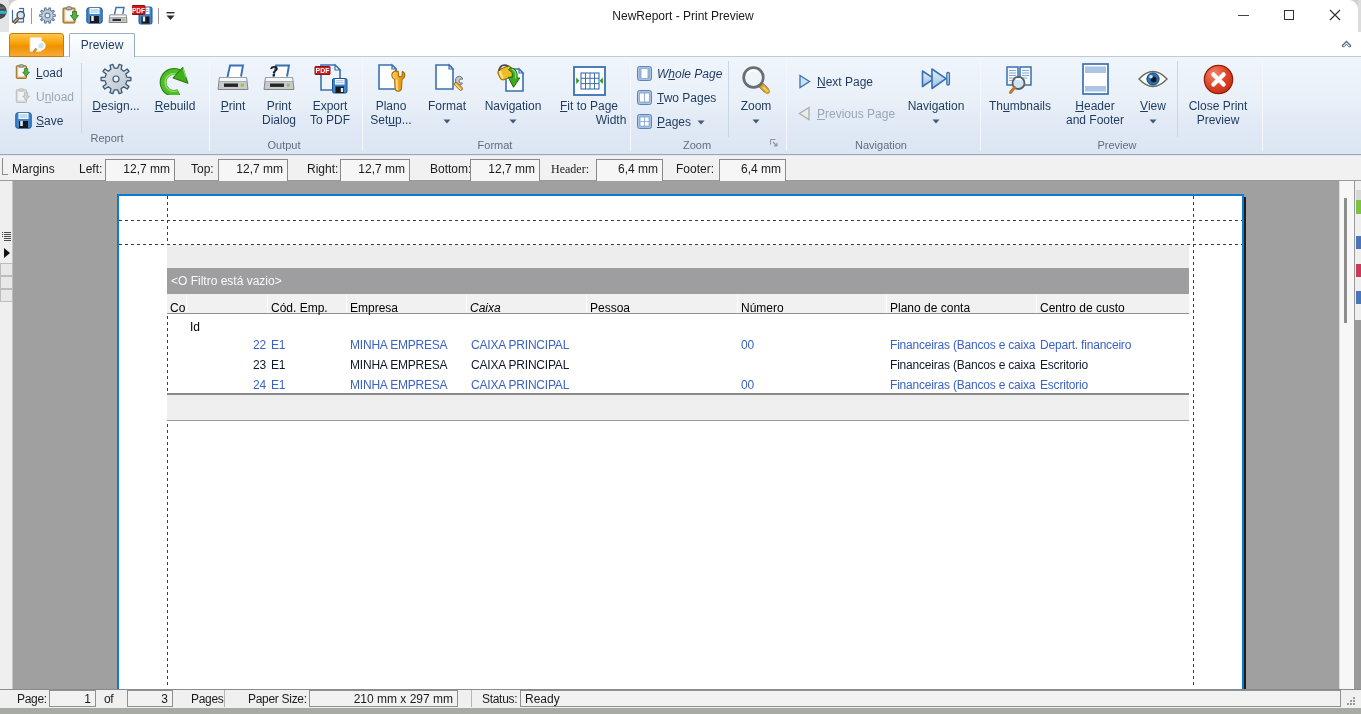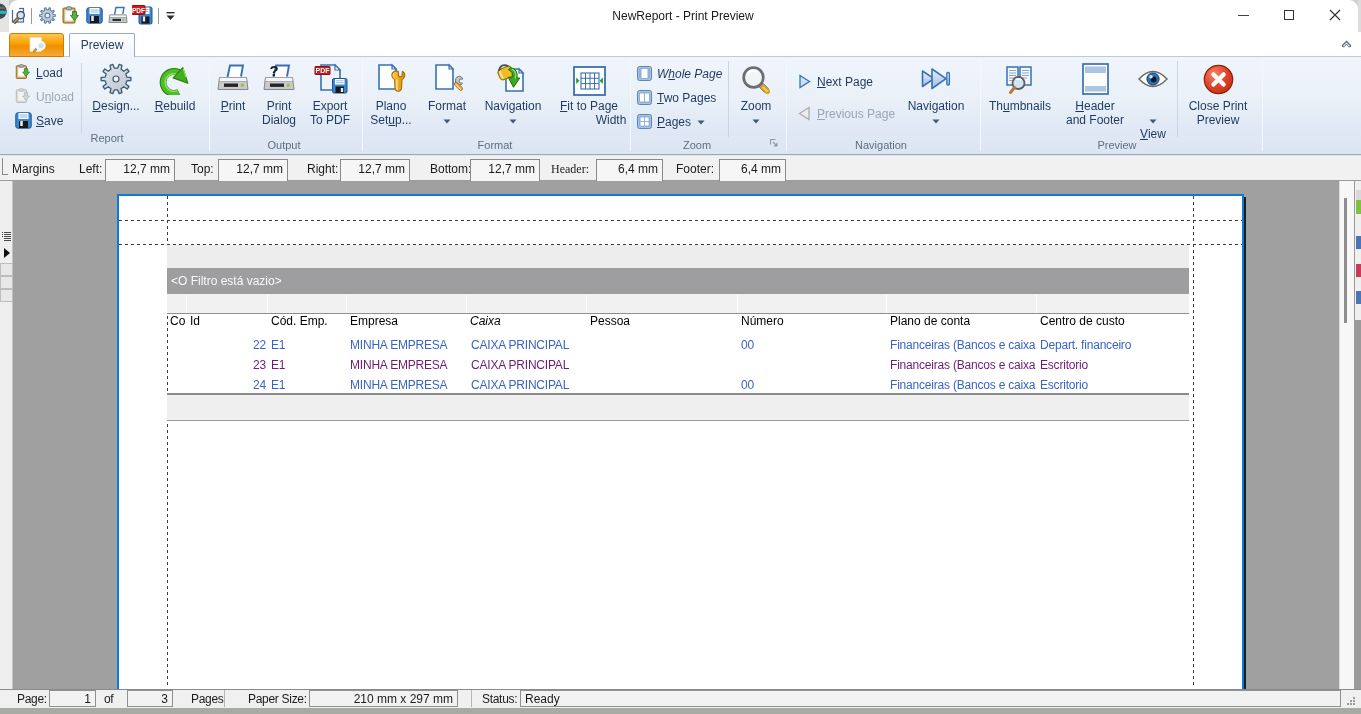--- a/index.html
+++ b/index.html
@@ -352,21 +352,21 @@
 <div class="abs lbl" style="left:1095px;top:99px;transform:translateX(-50%);"><u>H</u>eader</div>
 <div class="abs lbl" style="left:1095px;top:113px;transform:translateX(-50%);">and Footer</div>
 
 <svg class="abs" style="left:1137px;top:68px;" width="32" height="22" viewBox="0 0 32 22">
   <path d="M2 11 Q16 -4 30 11 Q16 26 2 11 Z" fill="#fcfcfa" stroke="#6a6a62" stroke-width="1.4"></path>
   <circle cx="16" cy="11" r="6.2" fill="#2f6fb2"></circle>
   <circle cx="16" cy="11" r="6.1" fill="none" stroke="#1b4876" stroke-width="1"></circle>
   <circle cx="16.6" cy="11.4" r="2.9" fill="#0c1a28"></circle>
   <circle cx="14" cy="8.8" r="1.8" fill="#cfe4f4"></circle>
 </svg>
-<div class="abs lbl" style="left:1153px;top:99px;transform:translateX(-50%);margin-top:28px;"><u>V</u>iew</div>
+<div class="abs lbl" style="left:1153px;top:99px;transform:translateX(-50%);"><u>V</u>iew</div>
 <svg class="abs" style="left:1149px;top:119px;" width="8" height="5" viewBox="0 0 8 5">
       <path d="M0.5 0.5 L7.5 0.5 L4 4.5 Z" fill="#3f5a78"></path>
     </svg>
 
 <svg class="abs" style="left:1203px;top:64px;" width="31" height="31" viewBox="0 0 31 31">
   <defs>
     <radialGradient id="redg" cx="0.35" cy="0.3" r="0.9">
       <stop offset="0" stop-color="#f4846a"></stop>
       <stop offset="0.5" stop-color="#dd4327"></stop>
       <stop offset="1" stop-color="#b92a10"></stop>
@@ -432,34 +432,34 @@
 <div class="abs" style="left:119px;top:220px;width:1123px;height:1px;background:repeating-linear-gradient(to right,#3c3c3c 0 3px,transparent 3px 6px);"></div>
 <div class="abs" style="left:119px;top:244px;width:1123px;height:1px;background:repeating-linear-gradient(to right,#3c3c3c 0 3px,transparent 3px 6px);"></div>
 
 <div class="abs" style="left:167px;top:245px;width:1022px;height:23px;background:#ededed;"></div>
 <div class="abs" style="left:167px;top:268px;width:1022px;height:26px;background:#9e9ea0;color:#fafafa;font-size:12px;line-height:26px;padding-left:4px;">&lt;O Filtro está vazio&gt;</div>
 
 <div class="abs" style="left:167px;top:294px;width:1022px;height:20px;background:#f1f1f1;border-bottom:1px solid #8f8f8f;"></div>
 <div class="abs" id="hdrseps"></div>
 <style>
   .hsep { position:absolute; top:295px; width:1px; height:18px; background:#fff; }
-  .htxt { position:absolute; top:314px; font-size:12px; color:#000; white-space:nowrap; }
+  .htxt { position:absolute; top:301px; font-size:12px; color:#000; white-space:nowrap; }
   .rtxt { position:absolute; font-size:12px; white-space:nowrap; letter-spacing:-0.2px; }
-  .blue { color:#3a63c6; } .red { color:#701a75; }
+  .blue { color:#3a63c6; } .red { color:#0f172a; }
 </style>
 <div class="hsep" style="left:186px;"></div>
 <div class="hsep" style="left:267px;"></div>
 <div class="hsep" style="left:346px;"></div>
 <div class="hsep" style="left:466px;"></div>
 <div class="hsep" style="left:586px;"></div>
 <div class="hsep" style="left:737px;"></div>
 <div class="hsep" style="left:886px;"></div>
 <div class="hsep" style="left:1036px;"></div>
 <div class="htxt" style="left:170px;">Co</div>
-<div class="htxt" style="left:190px;">Id</div>
+<div class="htxt" style="left:190px;margin-top:19px;">Id</div>
 <div class="htxt" style="left:271px;">Cód. Emp.</div>
 <div class="htxt" style="left:350px;">Empresa</div>
 <div class="htxt" style="left:470px;font-style:italic;">Caixa</div>
 <div class="htxt" style="left:590px;">Pessoa</div>
 <div class="htxt" style="left:741px;">Número</div>
 <div class="htxt" style="left:890px;">Plano de conta</div>
 <div class="htxt" style="left:1040px;">Centro de custo</div>
 
 <div class="rtxt blue" style="left:186px;top:338px;width:80px;text-align:right;">22</div>
 <div class="rtxt blue" style="left:271px;top:338px;">E1</div>

